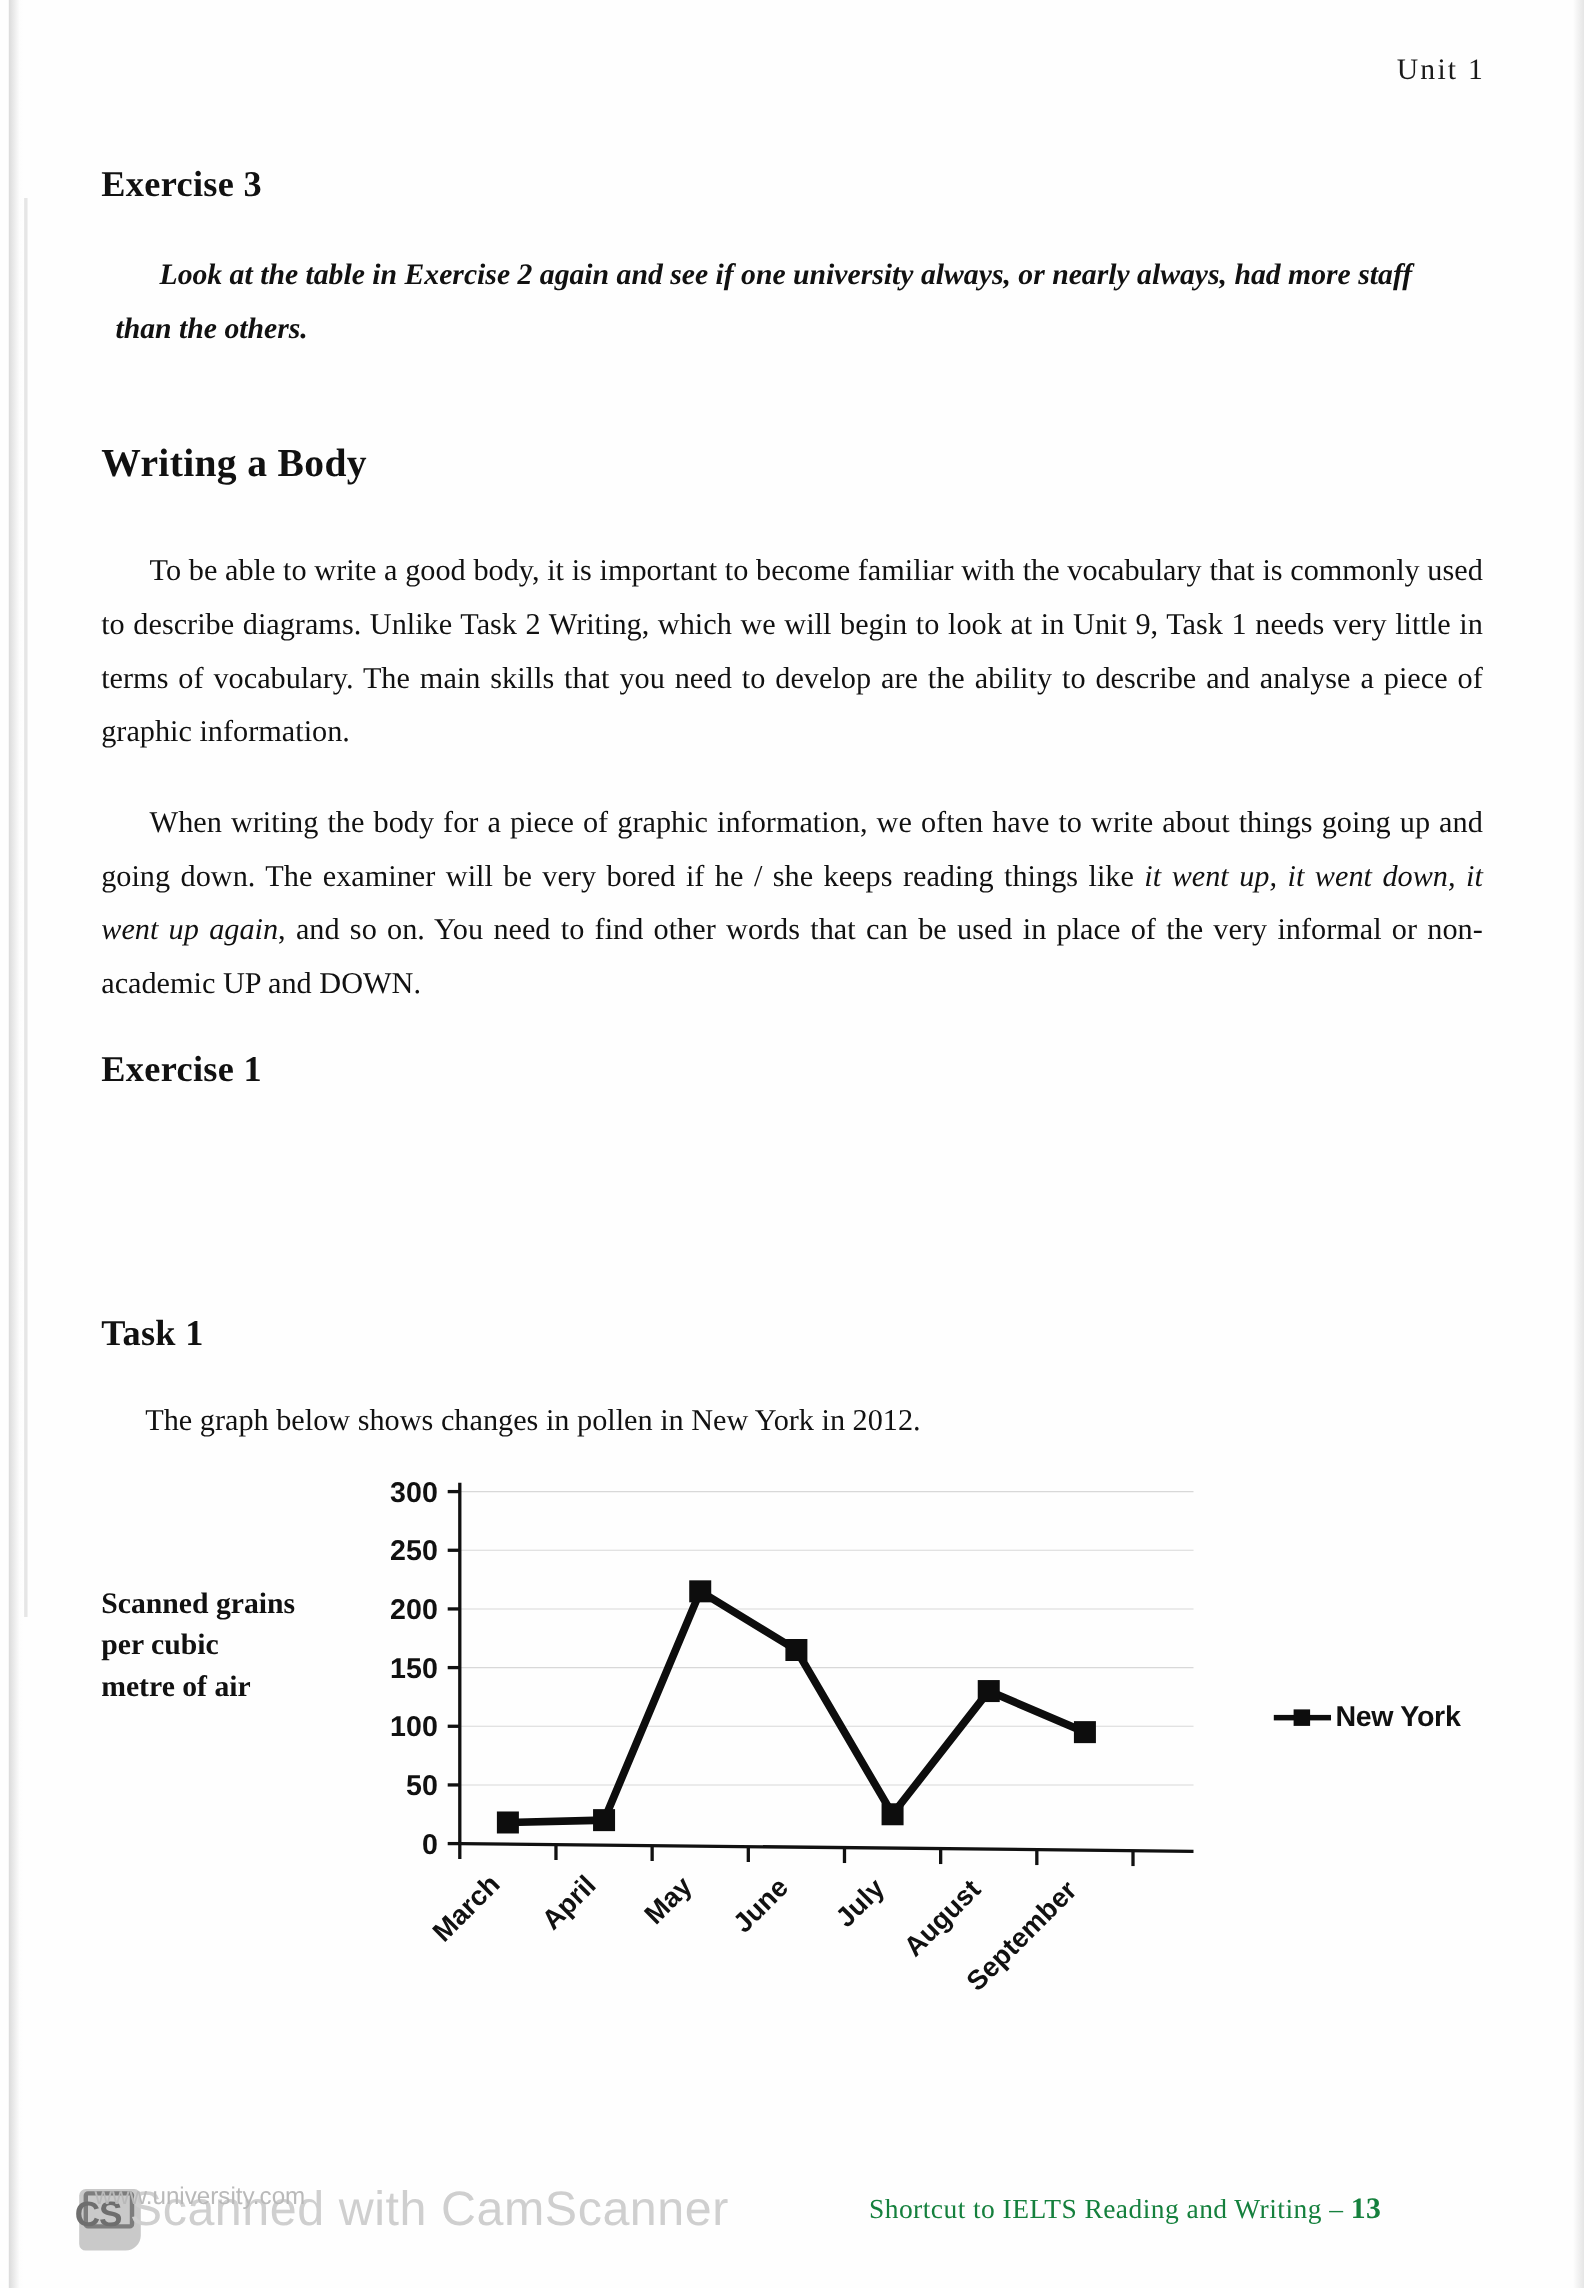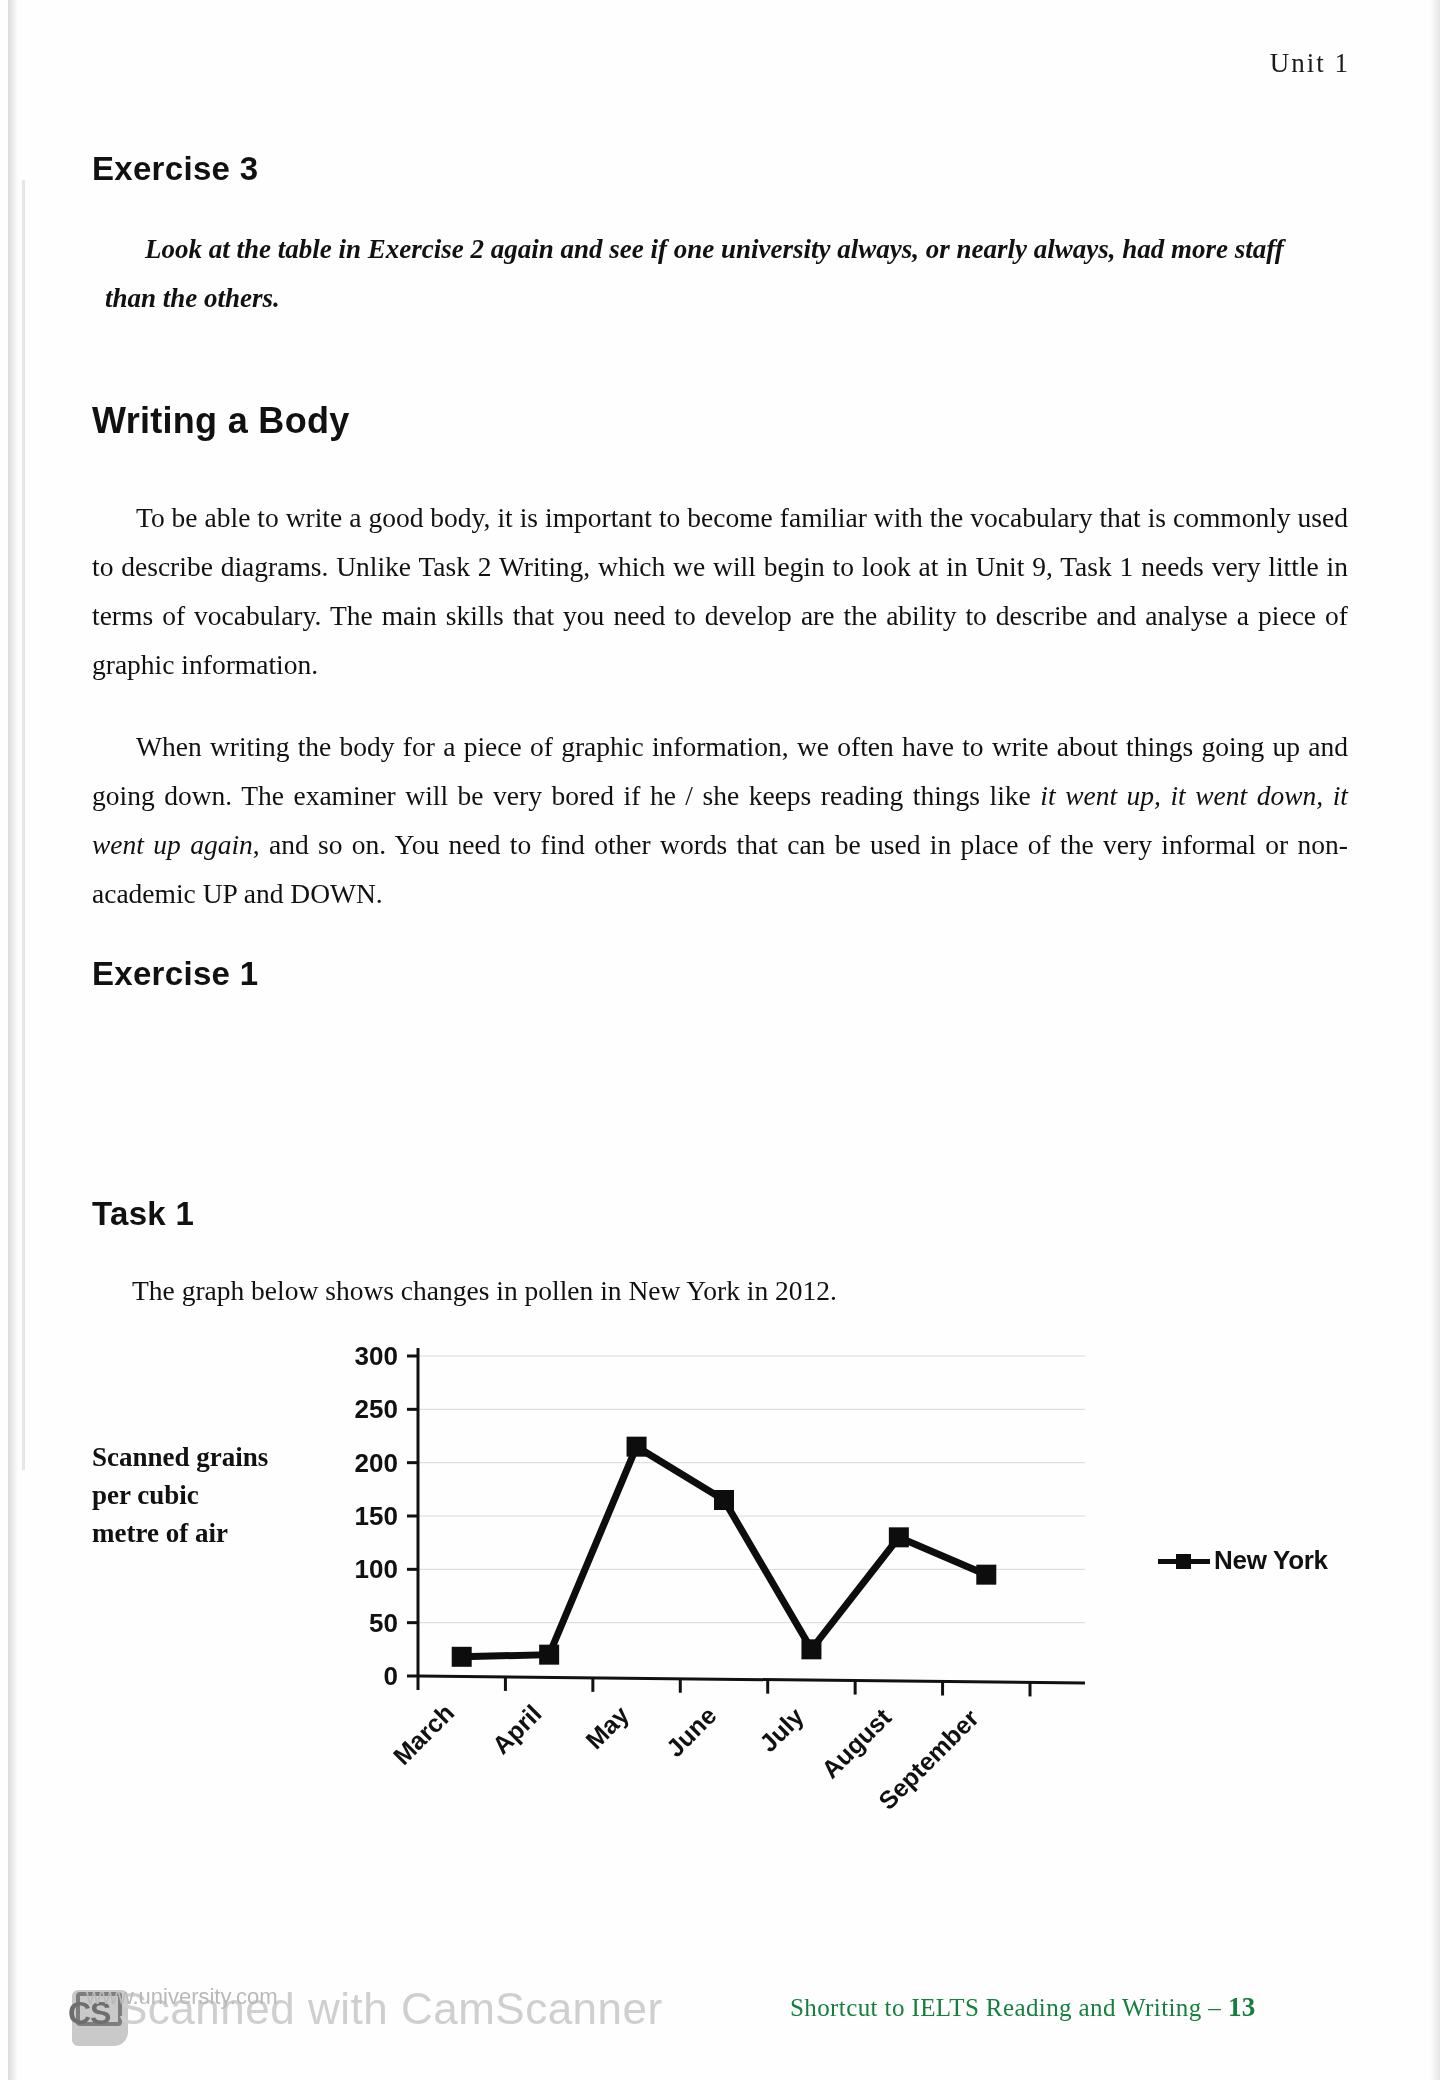--- a/index.html
+++ b/index.html
@@ -51,21 +51,21 @@
     font-size: 27px;
     letter-spacing: 2px;
     font-family: "Liberation Serif", serif;
     color: #1a1a1a;
   }
   h2.section-head {
     font-size: 33px;
     font-weight: bold;
     margin: 0;
     letter-spacing: 0.3px;
-    font-family: Liberation Sans, sans-serif;
+    font-family: Liberation Serif, serif;
   }
   h2.section-head.big {
     font-size: 36px;
   }
   p.body-text {
     font-size: 27.5px;
     line-height: 49px;
     margin: 0;
     text-align: justify;
     text-indent: 44px;

